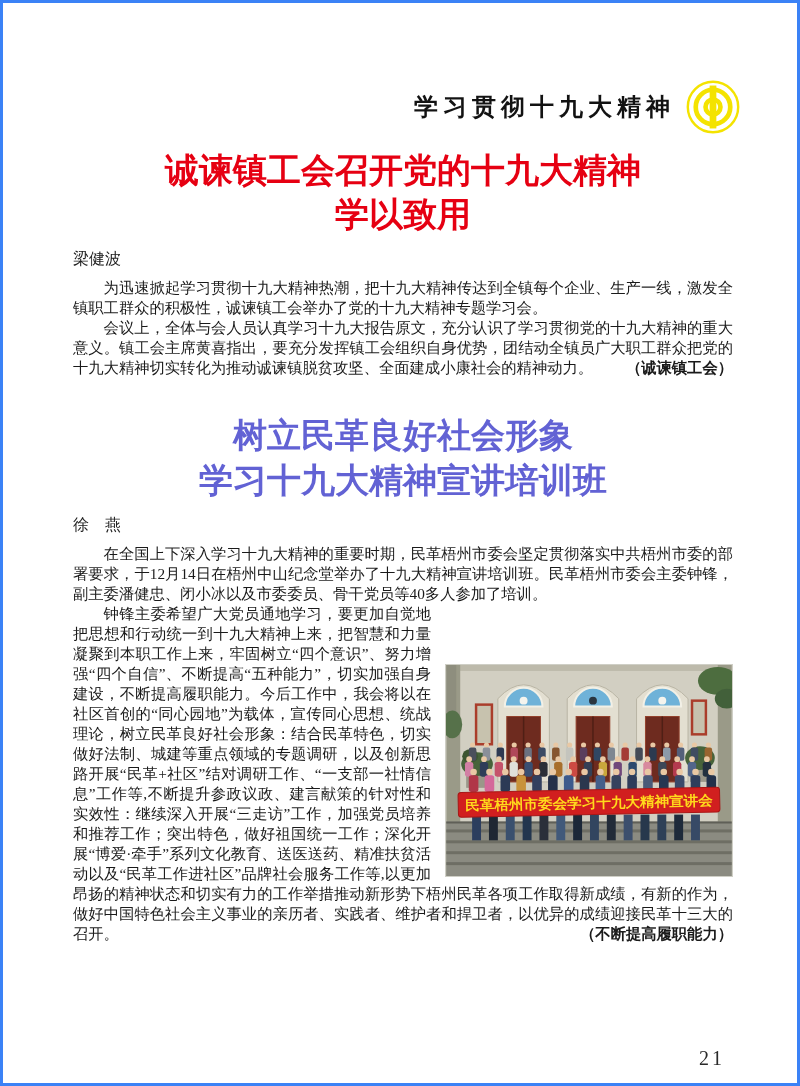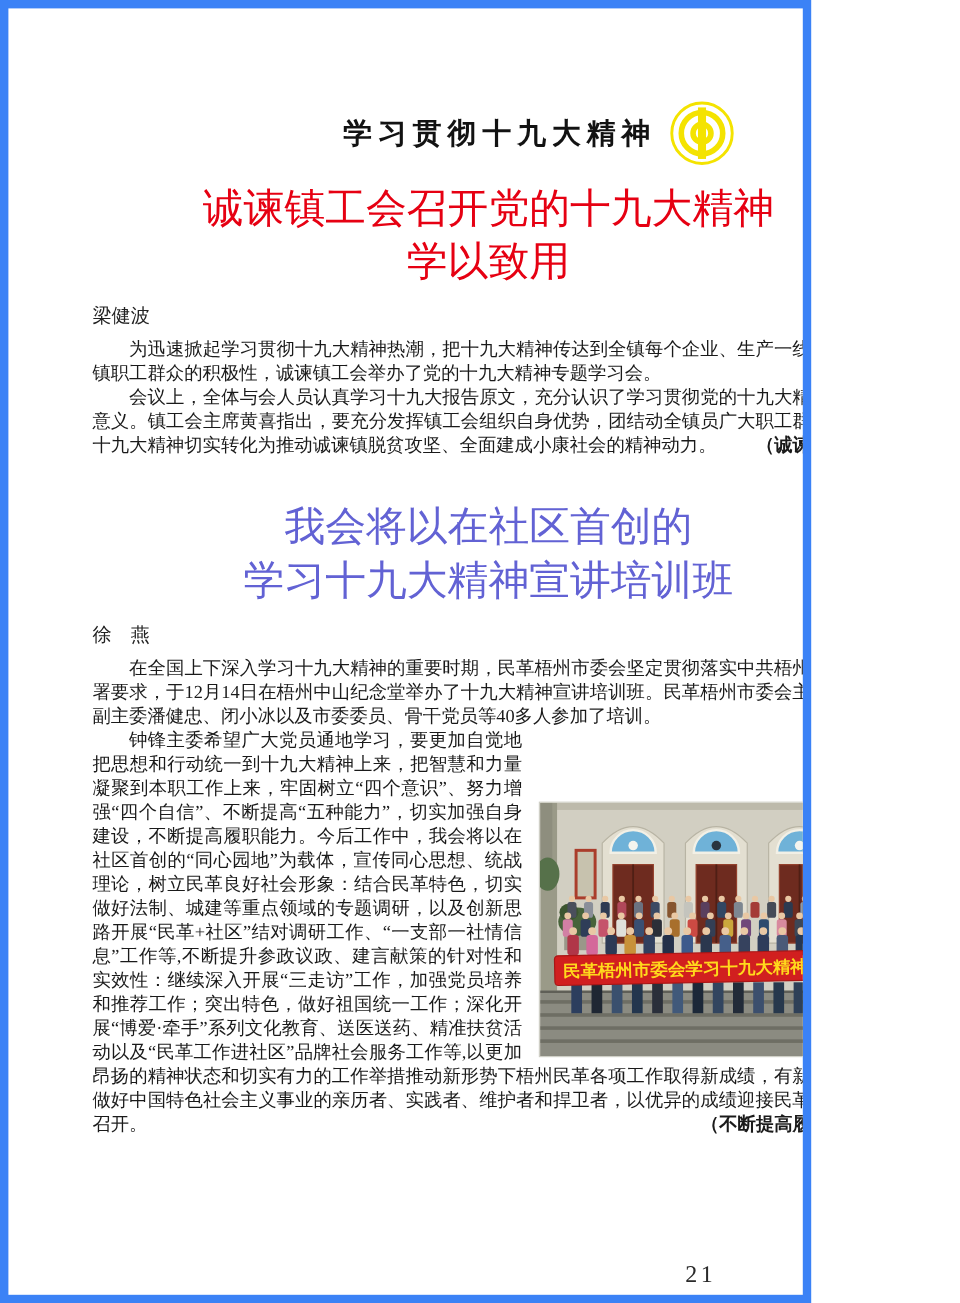--- a/index.html
+++ b/index.html
@@ -1,31 +1,31 @@
 <!DOCTYPE html>
 <html lang="zh"><head>
 <meta charset="utf-8">
 <style>
   html,body{margin:0;padding:0;background:#fff;}
   .page{
-    position:relative;width:676px;height:1086px;box-sizing:border-box;
-    background:#fff;border:7px solid #3b82f6;overflow:hidden;
+    position:relative;width:800px;height:1086px;box-sizing:border-box;
+    background:#fff;border:3px solid #3b82f6;overflow:hidden;
     font-family:"Liberation Serif","DejaVu Serif",serif;color:#1c1c1c;
   }
   .header{
     position:absolute;top:76px;left:0;right:56px;
     display:flex;justify-content:flex-end;align-items:center;gap:10px;
   }
   .header-title{
     font-family:"DejaVu Sans","Liberation Sans",sans-serif;
     font-weight:900;font-size:24px;letter-spacing:5px;color:#121212;
   }
   .logo{width:56px;height:56px;flex:0 0 auto;}
   .content{position:absolute;left:70px;top:146px;width:660px;}
-  .title{margin:0;text-align:center;font-weight:normal;font-size:34px;line-height:1.3;}
+  .title{margin:0;text-align:center;font-weight:bold;font-size:34px;line-height:1.3;}
   .title .tline{display:block;}
   .title.red{color:#e60012;}
   .title.blue{color:#6262d4;margin-top:36px;}
   .author{text-align:left;font-size:16px;margin-top:12px;color:#222;}
   .body-block{margin-top:8px;}
   .body-p{
     margin:0;font-size:15.3px;line-height:20px;text-align:justify;
     text-indent:2em;color:#1a1a1a;
   }
   .byline{float:right;text-indent:0;font-weight:bold;}
@@ -64,21 +64,21 @@
     <div class="author">梁健波</div>
     <div class="body-block">
       <p class="body-p">为迅速掀起学习贯彻十九大精神热潮，把十九大精神传达到全镇每个企业、生产一线，激发全镇职工群众的积极性，诚谏镇工会举办了党的十九大精神专题学习会。</p>
       <p class="body-p">
         <span>会议上，全体与会人员认真学习十九大报告原文，充分认识了学习贯彻党的十九大精神的重大意义。镇工会主席黄喜指出，要充分发挥镇工会组织自身优势，团结动全镇员广大职工群众把党的十九大精神切实转化为推动诚谏镇脱贫攻坚、全面建成小康社会的精神动力。</span>
         <span class="byline">（诚谏镇工会）</span>
       </p>
     </div>
 
     <h2 class="title blue">
-      <span class="tline">我会将以在社区首创的</span>
+      <span class="tline">树立民革良好社会形象</span>
       <span class="tline">学习十九大精神宣讲培训班</span>
     </h2>
     <div class="author">徐　燕</div>
     <div class="body-block">
       <p class="body-p">在全国上下深入学习十九大精神的重要时期，民革梧州市委会坚定贯彻落实中共梧州市委的部署要求，于12月14日在梧州中山纪念堂举办了十九大精神宣讲培训班。民革梧州市委会主委钟锋，副主委潘健忠、闭小冰以及市委委员、骨干党员等40多人参加了培训。</p>
       <p class="body-p">
         <span class="photo-float">
           <svg viewBox="0 0 288 213" width="288" height="213">
 
             <rect width="288" height="213" fill="#d2cfc2"></rect>

